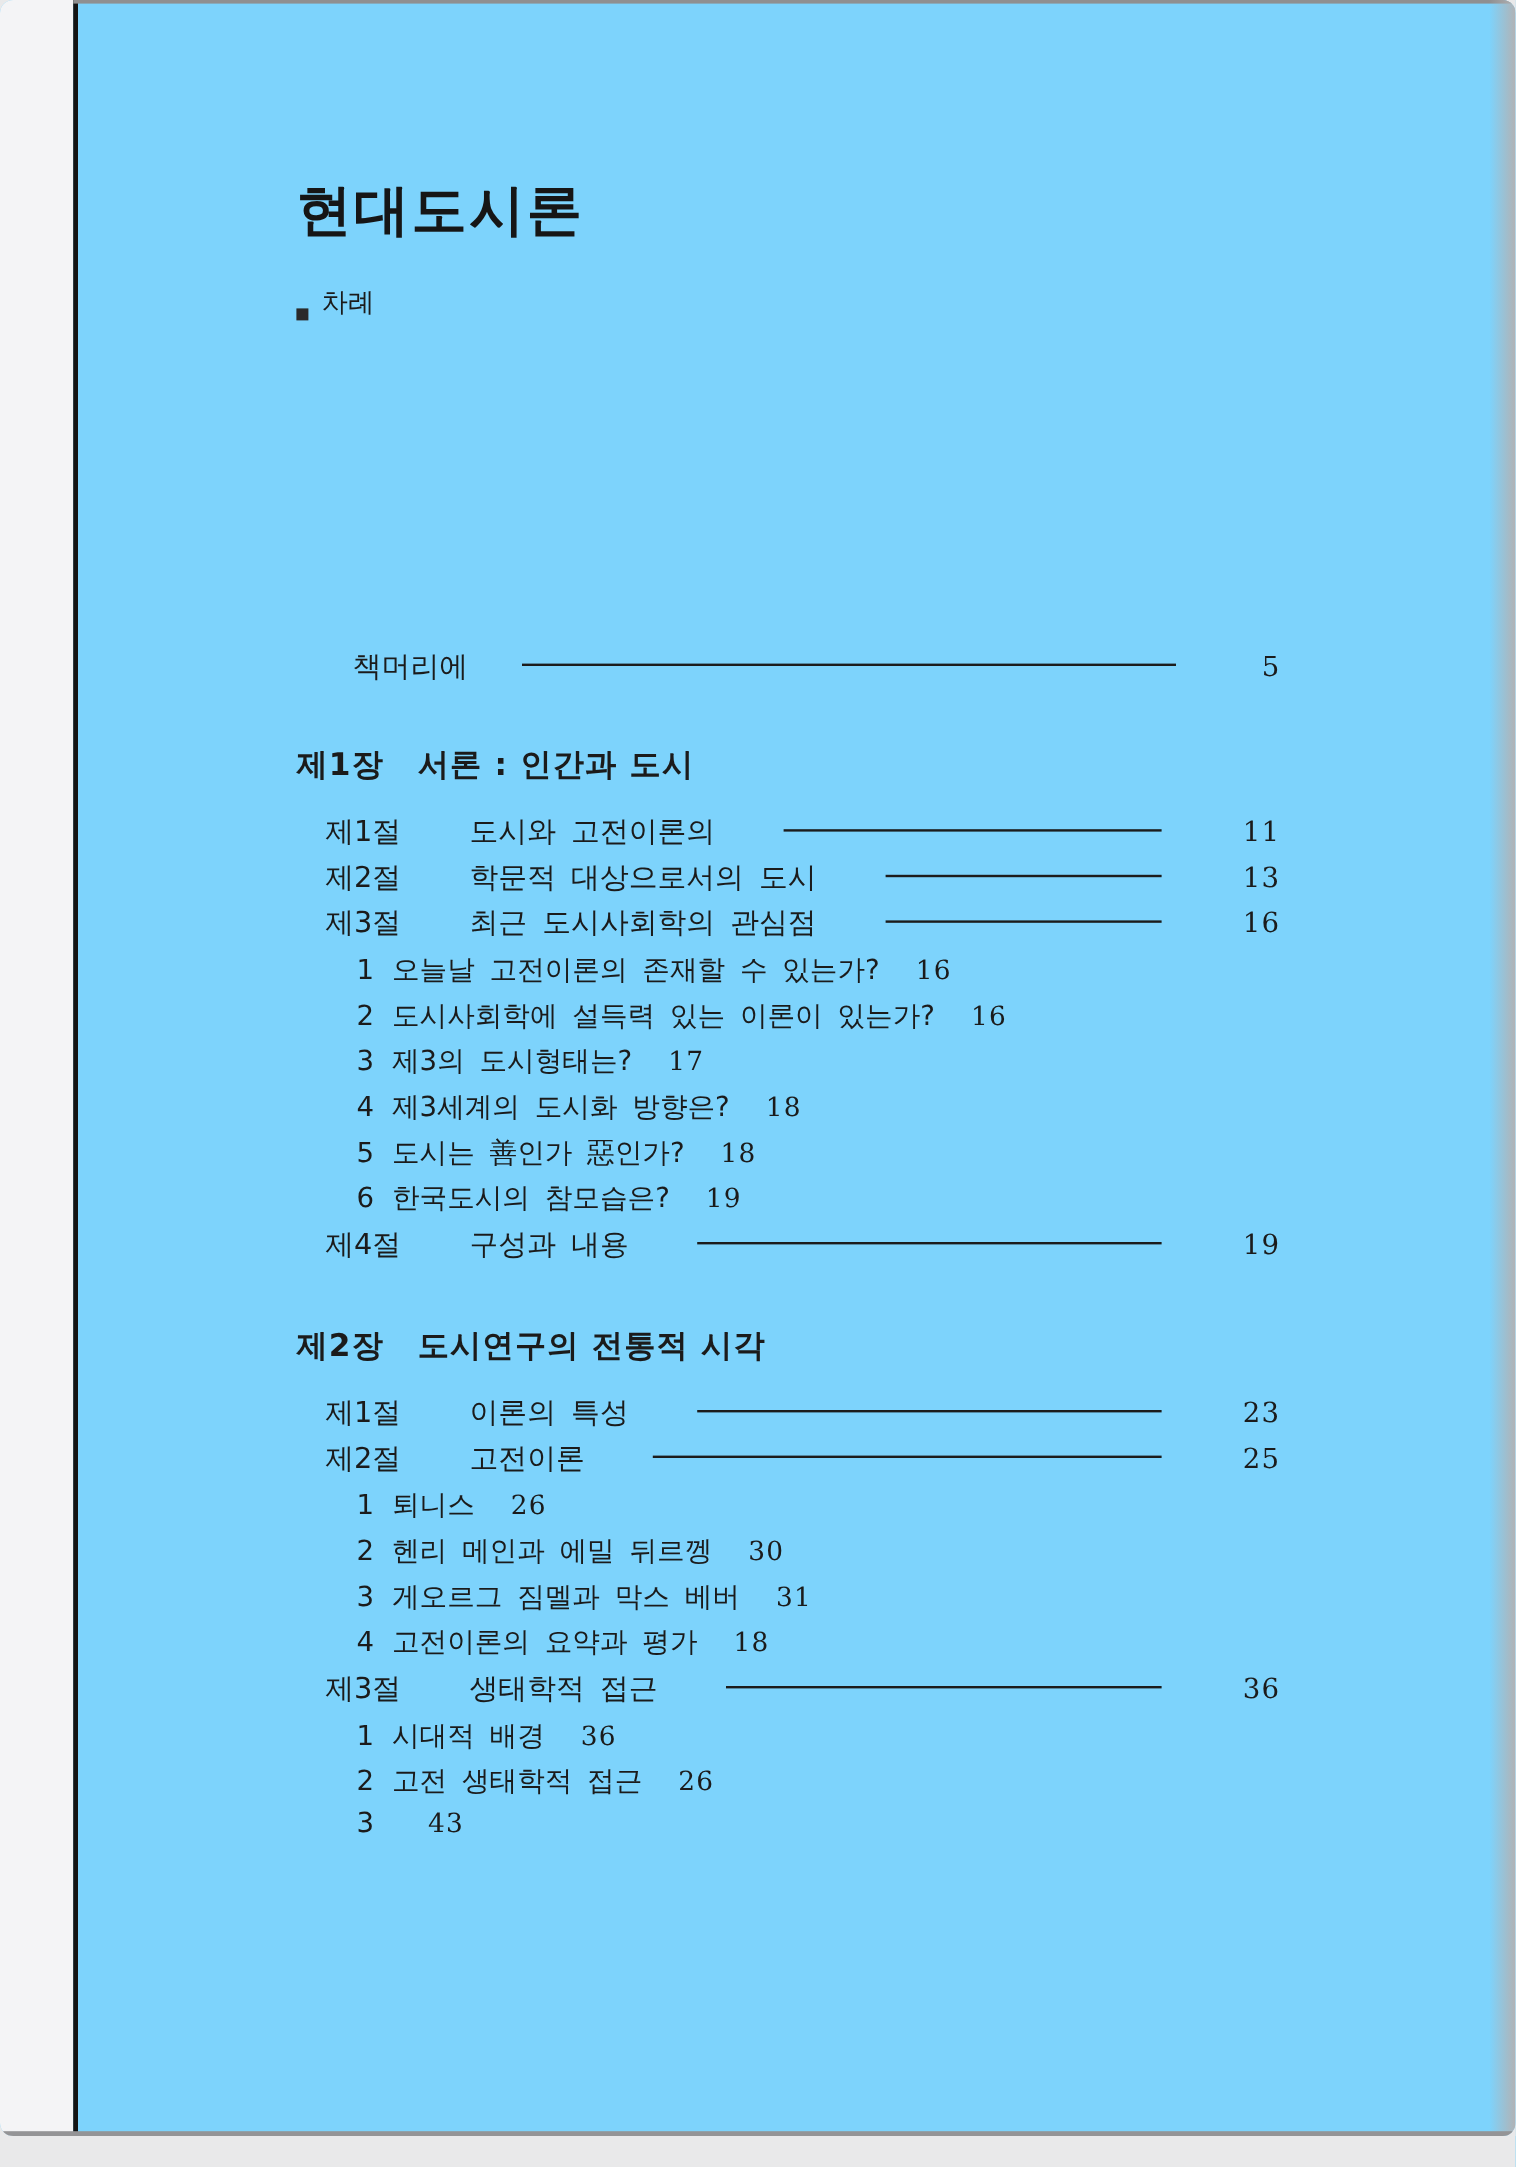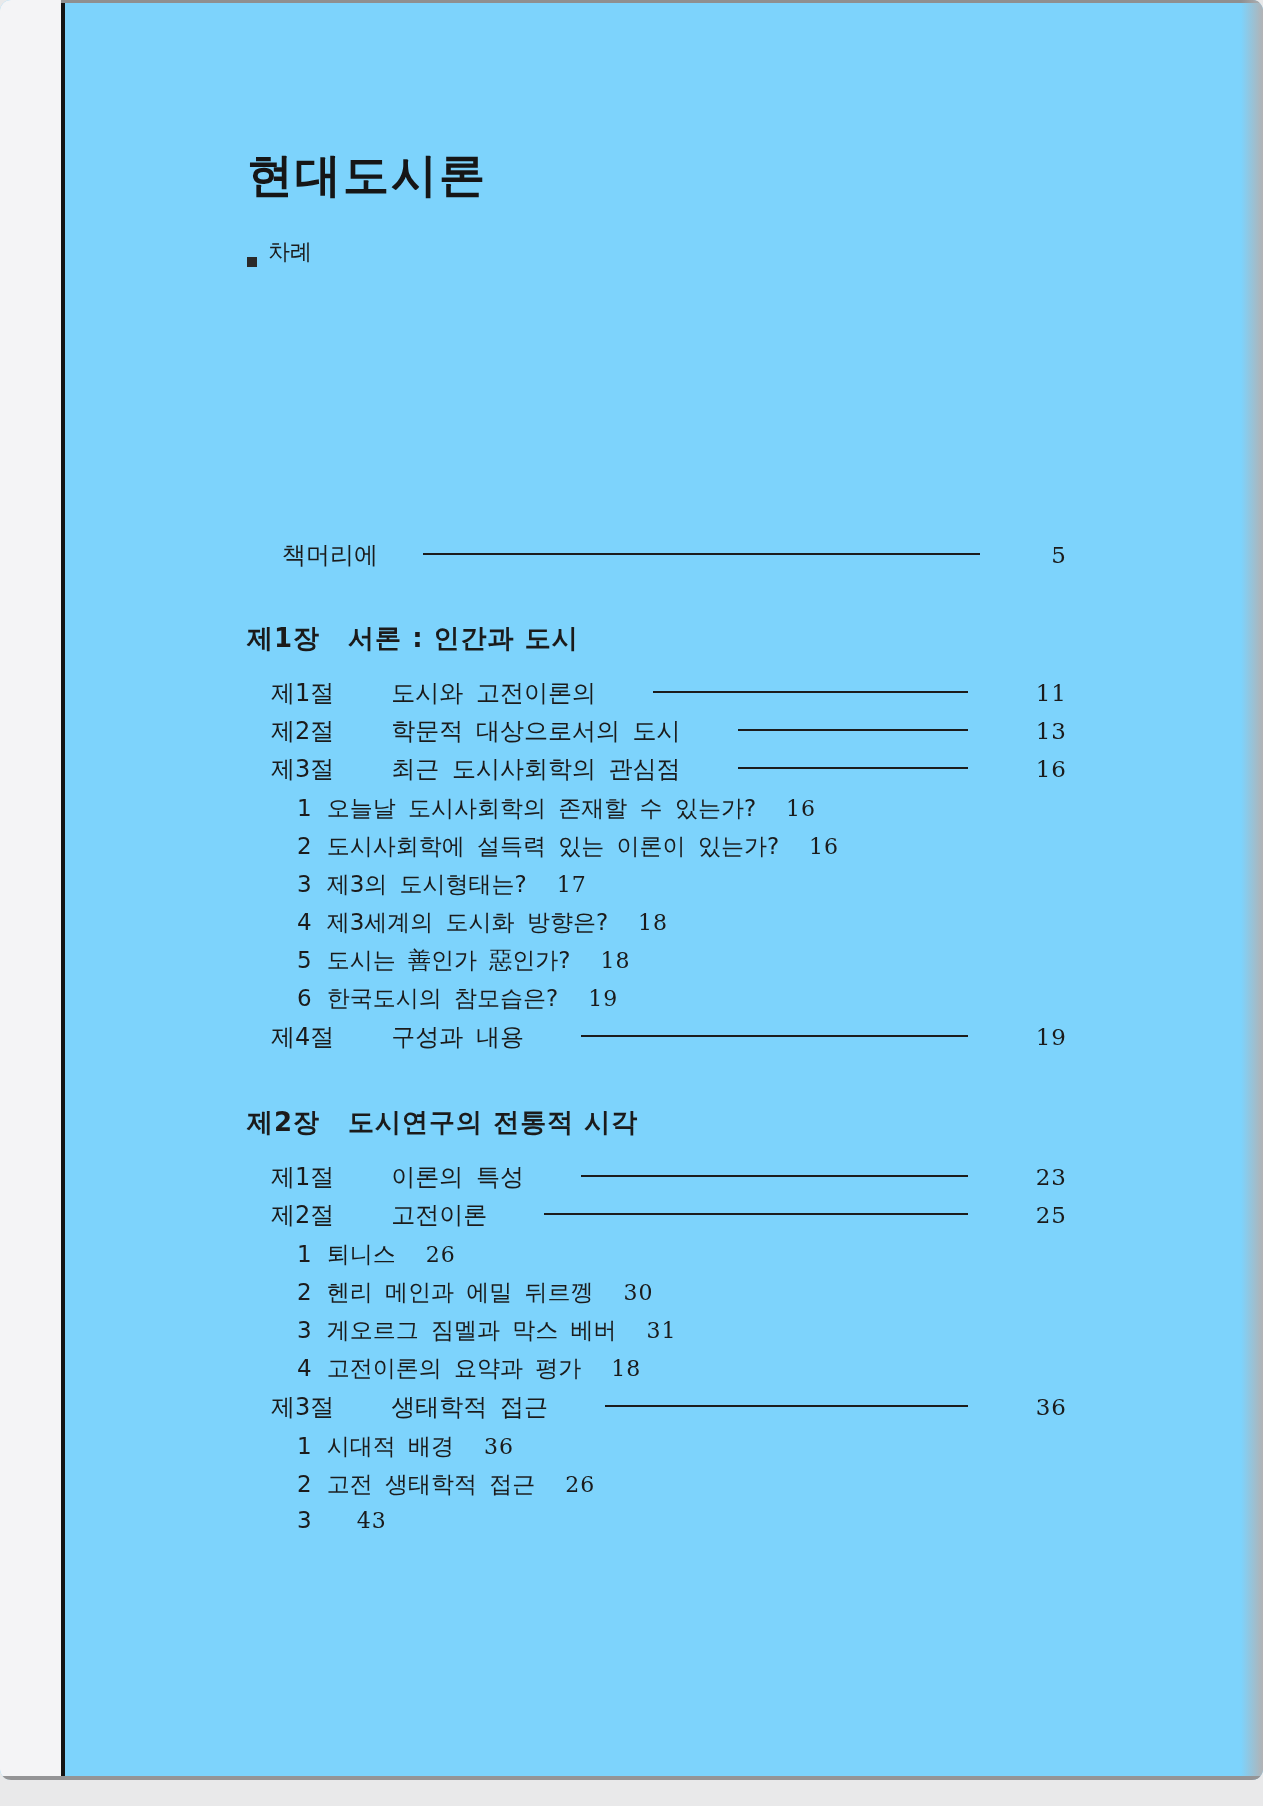--- a/index.html
+++ b/index.html
@@ -23,21 +23,21 @@
   }
   .toc-label-row { margin-top:34px; height:30px; display:flex; align-items:flex-end; font-size:22px; }
   .square-bullet { display:inline-block; width:10px; height:10px; background:#2a2a2a; margin-right:11px; }
 
   .row { display:flex; align-items:baseline; height:38px; font-size:24px; word-spacing:5px; }
   .leader { flex:1; height:0; border-bottom:2px solid #1c1c1c; margin:0 13px; position:relative; top:-8px; }
   .page-num {
     font-family:"DejaVu Serif", serif; font-variant-numeric:oldstyle-nums;
     font-size:23px; min-width:42px; text-align:right; letter-spacing:1px;
   }
-  .front-row { margin-top:272px; margin-left:35px;gap:32px; }
+  .front-row { margin-top:272px; margin-left:47px;gap:32px; }
 
   .chapter { margin-top:42px; }
   .chapter + .chapter { margin-top:44px; }
   .ch-head { font-size:26px; font-weight:bold; line-height:38px; letter-spacing:1px; }
   .ch-no { margin-right:28px; }
   .sections { margin-top:20px; }
   .section-row { margin-left:24px;gap:44px; }
   .sec-no { margin-right:13px; white-space:nowrap; }
   .sec-title { white-space:nowrap; }
   .items { margin-top:2px; }
@@ -99,21 +99,21 @@
   <div>
     <div class="row section-row">
       <span class="sec-no">제3절</span>
       <span class="sec-title">최근 도시사회학의 관심점</span>
       <span class="leader"></span>
       <span class="page-num">16</span>
     </div>
     <div class="items">
   <div class="row item-row">
     <span class="item-no">1</span>
-    <span>오늘날 도시사회학의 존재할 수 있는가?</span>
+    <span>오늘날 고전이론의 존재할 수 있는가?</span>
     <span class="item-page">16</span>
   </div>
 
   <div class="row item-row">
     <span class="item-no">2</span>
     <span>도시사회학에 설득력 있는 이론이 있는가?</span>
     <span class="item-page">16</span>
   </div>
 
   <div class="row item-row">

